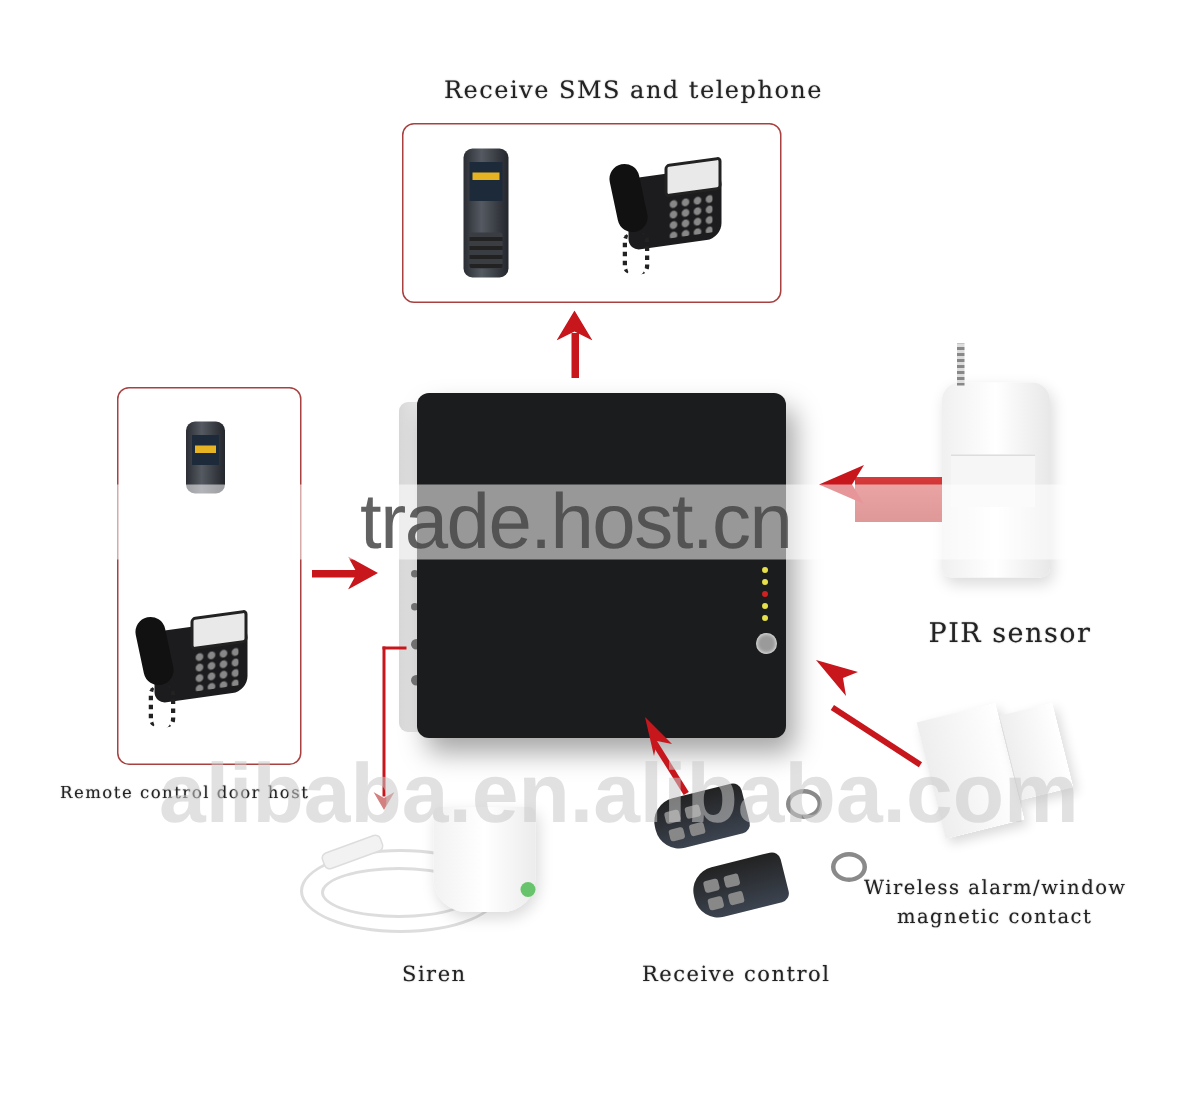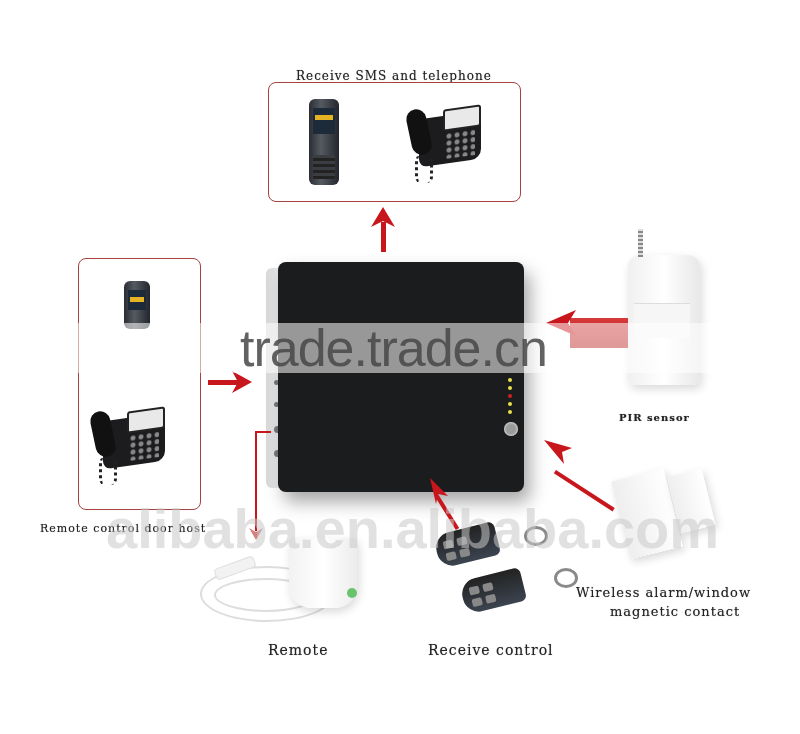--- a/index.html
+++ b/index.html
@@ -37,21 +37,21 @@
   .siren { position:absolute; left:289px; top:538px; width:68px; height:70px; background:linear-gradient(90deg,#f2f2f2,#fff 50%,#ececec); border-radius:4px 4px 22px 22px; box-shadow:2px 4px 10px rgba(0,0,0,.15); }
   .siren-dot { position:absolute; left:347px; top:588px; width:10px; height:10px; border-radius:50%; background:#68c46c; }
   .cable { position:absolute; border:2px solid #ddd; border-radius:50%; }
   .fob { position:absolute; width:62px; height:34px; background:linear-gradient(180deg,#222,#3c4450); border-radius:16px 6px 6px 16px; transform:rotate(-14deg); }
   .fob .b { position:absolute; width:10px; height:8px; background:#888; border-radius:2px; }
   .ring { position:absolute; width:18px; height:14px; border:3px solid #8a8a8a; border-radius:50%; }
 </style>
 </head>
 <body>
 
-<div class="label" style="left:296px; top:69px; font-size:12px;">Receive SMS and telephone</div>
+<div class="label" style="left:296px; top:50px; font-size:16px;">Receive SMS and telephone</div>
 <div class="frame" style="left:268px; top:82px; width:251px; height:118px;">
   <div class="mobile" style="left:40px; top:16px; width:30px; height:86px;">
     <div class="screen"></div>
       <div class="keys"></div>
   </div>
   <div class="desk" style="left:140px; top:14px; width:90px; height:96px;">
     <div class="base"></div>
       <div class="panel"></div>
       <div class="handset"></div>
       <div class="keypad"></div>
@@ -103,30 +103,30 @@
   </svg>
 
 <div class="pir">
   <div class="antenna"></div>
   <div class="lens"></div>
 </div>
 <div class="arrow-line" style="left:570px; top:318px; width:58px; height:30px; background:linear-gradient(180deg,#d63a3a,#b81c1c);"></div>
 <svg class="abs" style="left:546px; top:310px;" width="30" height="26">
     <polygon points="0,13 30,0 22,13 30,26" fill="#c8161d"></polygon>
   </svg>
-<div class="label" style="left:619px; top:412px; font-size:10px;font-weight:bold;">PIR sensor</div>
+<div class="label" style="left:619px; top:412px; font-size:18px;">PIR sensor</div>
 
 <div class="door" style="left:620px; top:474px; width:54px; height:80px; transform:rotate(-14deg);"></div>
 <div class="door" style="left:673px; top:472px; width:36px; height:58px; transform:rotate(-14deg);"></div>
 <div class="arrow-line" style="left:556px; top:470px; width:70px; height:4px; transform:rotate(33deg); transform-origin:0 0;"></div>
 <svg class="abs" style="left:544px; top:440px;" width="28" height="24">
     <polygon points="0,0 28,8 18,12 20,24" fill="#c8161d"></polygon>
   </svg>
 <div class="label" style="left:576px; top:585px; font-size:13px;">Wireless alarm/window</div>
-<div class="label" style="left:598px; top:604px; font-size:13px;margin-left:12px;">magnetic contact</div>
+<div class="label" style="left:598px; top:604px; font-size:13px;">magnetic contact</div>
 
 <div class="fob" style="left:436px; top:528px;">
   <div class="b" style="left:8px; top:8px;"></div>
     <div class="b" style="left:8px; top:20px;"></div>
     <div class="b" style="left:22px; top:8px;"></div>
     <div class="b" style="left:22px; top:20px;"></div>
 </div>
 <div class="ring" style="left:524px; top:526px;"></div>
 <div class="fob" style="left:462px; top:574px;">
   <div class="b" style="left:8px; top:8px;"></div>
@@ -139,17 +139,17 @@
 <svg class="abs" style="left:426px; top:478px;" width="24" height="26">
     <polygon points="4,0 22,18 12,16 10,26" fill="#c8161d"></polygon>
   </svg>
 <div class="label" style="left:428px; top:642px; font-size:14px;">Receive control</div>
 
 <div class="cable" style="left:200px; top:566px; width:130px; height:52px;"></div>
 <div class="cable" style="left:214px; top:578px; width:100px; height:30px;"></div>
 <div class="abs" style="left:214px; top:562px; width:40px; height:10px; background:#f2f2f2; border:1px solid #ddd; border-radius:4px; transform:rotate(-20deg);"></div>
 <div class="siren"></div>
 <div class="siren-dot"></div>
-<div class="label" style="left:268px; top:642px; font-size:14px;">Remote</div>
+<div class="label" style="left:268px; top:642px; font-size:14px;">Siren</div>
 
 <div class="wm-band"></div>
-<div class="wm-text" style="left:240px; top:318px; font-size:52px; color:rgba(70,70,70,.85); letter-spacing:-1px;">trade.trade.cn</div>
+<div class="wm-text" style="left:240px; top:318px; font-size:52px; color:rgba(70,70,70,.85); letter-spacing:-1px;">trade.host.cn</div>
 <div class="wm-text" style="left:106px; top:496px; font-size:56px; font-weight:bold; color:rgba(200,200,200,.55);">alibaba.en.alibaba.com</div>
 
 </body></html>

